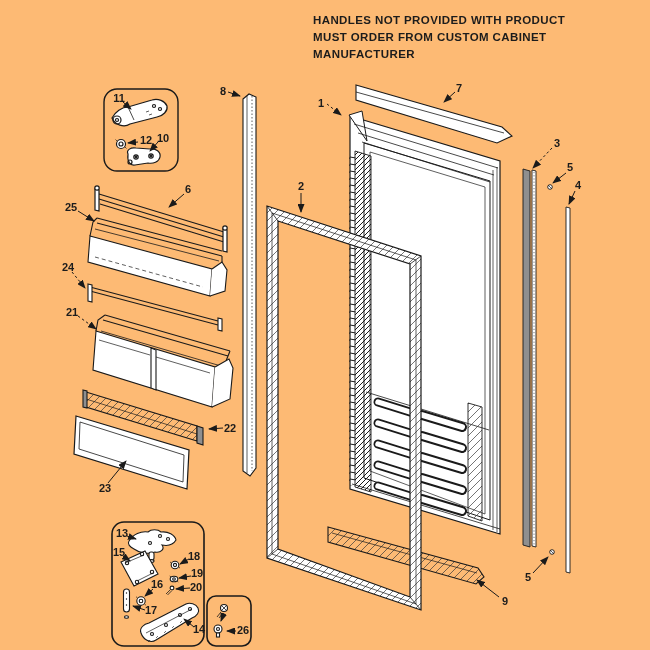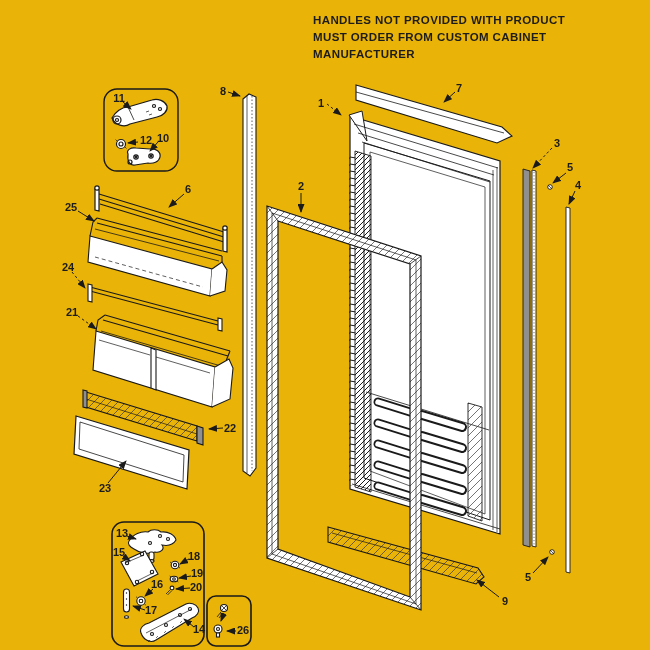--- a/index.html
+++ b/index.html
@@ -1,16 +1,16 @@
 <!DOCTYPE html>
 <html><head>
 <meta charset="utf-8">
 <style>
   html,body{margin:0;padding:0;background:#ffffff;}
-  #stage{position:relative;width:650px;height:650px;background:#eab308;overflow:hidden;}
+  #stage{position:relative;width:650px;height:650px;background:#fdba74;overflow:hidden;}
   svg{display:block;}
   text{font-family:"Liberation Sans","DejaVu Sans",sans-serif;fill:#1c1c1c;}
   .hdr{font-size:11.5px;font-weight:600;letter-spacing:.4px;}
   .callout{font-size:11px;font-weight:700;}
   .ln{stroke:#1a1a1a;fill:none;}
 </style>
 </head>
 <body>
 
 <div id="stage">

